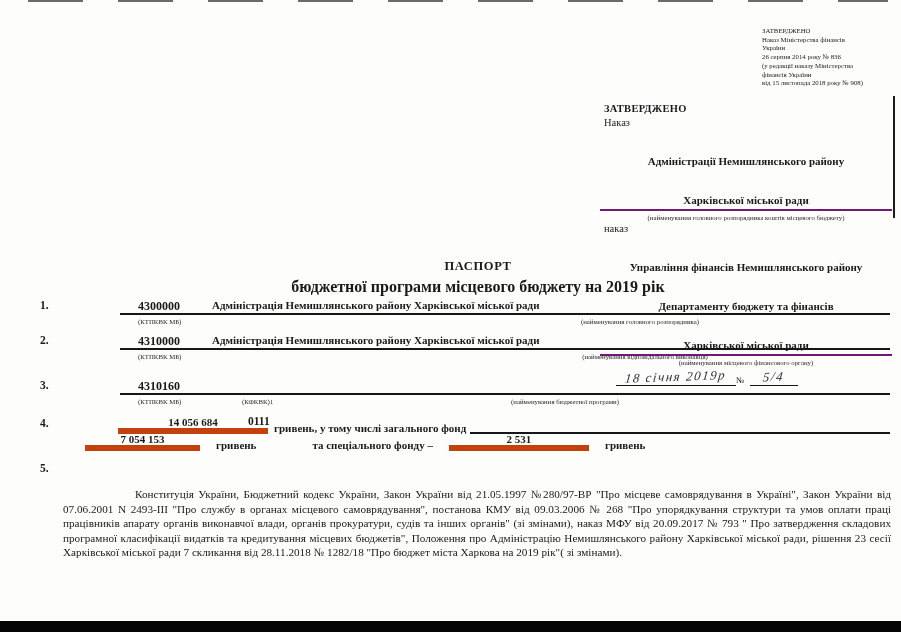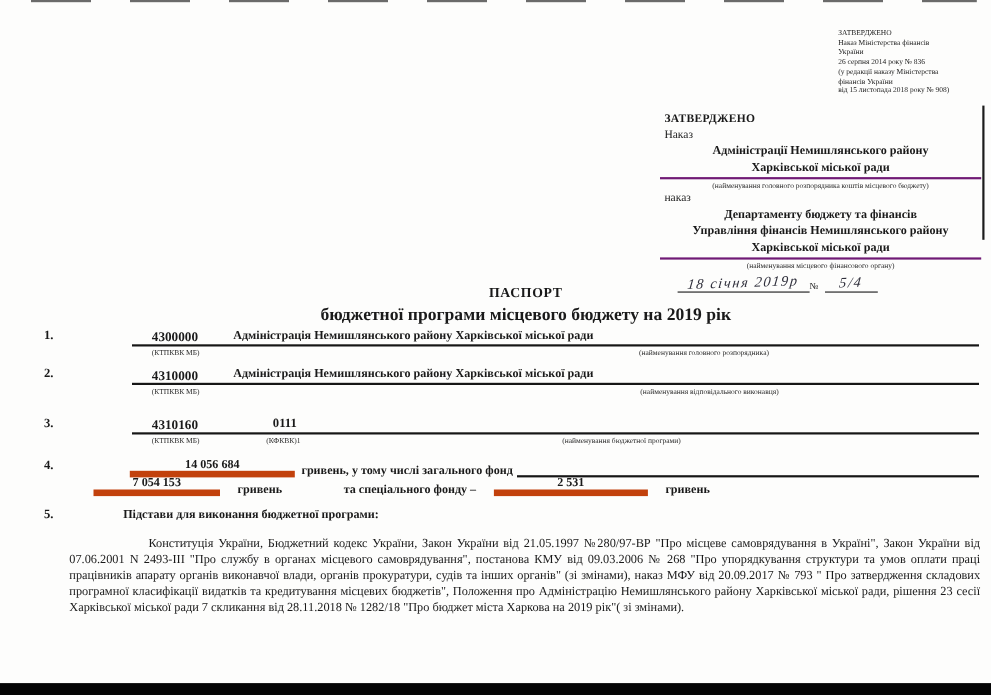--- a/index.html
+++ b/index.html
@@ -14,41 +14,41 @@
   .art-right{position:absolute;left:893px;top:96px;width:2px;height:122px;background:#1c1c1c;}
   .art-bottom{position:absolute;left:0;bottom:0;width:901px;height:11px;background:#050505;}
 
   
   .stamp{position:absolute;left:762px;top:27px;width:140px;font-size:6.8px;line-height:8.7px;color:#222;}
 
   
   .approval{position:absolute;left:600px;top:102px;width:292px;font-size:10.5px;}
   .appr-approved{font-weight:bold;line-height:14px;margin-left:4px;letter-spacing:.3px;}
   .appr-word{line-height:14px;margin-left:4px;}
-  .org-name{font-weight:bold;text-align:center;font-size:11px;line-height:15px;}
+  .org-name{font-weight:bold;text-align:center;font-size:11px;line-height:15px;margin-top:24px;}
   .org-underline{border-bottom:2px solid #701a75;padding-bottom:1px;}
   .form-caption{font-size:6.8px;text-align:center;line-height:9px;margin-top:2px;color:#2a2a2a;}
   .date-row{position:relative;height:22px;margin-top:2px;}
   .uline{position:absolute;height:16px;border-bottom:1.6px solid #161616;text-align:center;}
   .uline-date{left:16px;width:120px;}
   .uline-num{left:150px;width:48px;}
   .no-sign{position:absolute;left:136px;top:6px;font-size:8.5px;}
   .hw{font-style:italic;font-size:13px;color:#30303c;letter-spacing:1.5px;white-space:nowrap;
       display:inline-block;transform:rotate(-2deg) skewX(-8deg);}
 
   
   .title{position:absolute;left:55px;top:259px;width:846px;text-align:center;font-weight:bold;}
   .t1{font-size:12.5px;letter-spacing:.6px;}
   .t2{font-size:16px;margin-top:4px;}
 
   
   .item-num{position:absolute;left:40px;font-weight:bold;font-size:11.5px;}
   .field-row{position:absolute;left:120px;width:770px;height:14px;border-bottom:2px solid #161616;}
   .field-row .code{position:absolute;left:18px;font-weight:bold;font-size:12px;white-space:nowrap;}
-  .field-row .code2{position:absolute;left:128px;font-weight:bold;font-size:11.5px;}
+  .field-row .code2{position:absolute;left:128px;font-weight:bold;font-size:11.5px;margin-top:36px;}
   .field-row .row-text{position:absolute;left:92px;font-weight:bold;font-size:11px;white-space:nowrap;}
   .prog-name{position:absolute;left:298px;top:363px;width:595px;font-weight:bold;font-size:11px;line-height:15.5px;}
   .cap{position:absolute;font-size:6.8px;color:#2a2a2a;white-space:nowrap;}
   .cap-center{text-align:center;}
 
   
   .line4a{position:absolute;left:112px;top:416px;width:778px;display:flex;align-items:flex-end;
           font-weight:bold;font-size:11px;white-space:nowrap;}
   .line4b{position:absolute;left:85px;top:433px;width:805px;display:flex;align-items:flex-end;
           font-weight:bold;font-size:11px;white-space:nowrap;}
@@ -79,22 +79,22 @@
     <div>від 15 листопада 2018 року № 908)</div>
   </div>
 
   <div class="approval">
     <div class="appr-approved">ЗАТВЕРДЖЕНО</div>
     <div class="appr-word">Наказ</div>
     <div class="org-name">Адміністрації Немишлянського району</div>
     <div class="org-name org-underline">Харківської міської ради</div>
     <div class="form-caption">(найменування головного розпорядника коштів місцевого бюджету)</div>
     <div class="appr-word">наказ</div>
+    <div class="org-name">Управління фінансів Немишлянського району</div>
     <div class="org-name">Департаменту бюджету та фінансів</div>
-    <div class="org-name">Управління фінансів Немишлянського району</div>
     <div class="org-name org-underline">Харківської міської ради</div>
     <div class="form-caption">(найменування місцевого фінансового органу)</div>
     <div class="date-row">
       <span class="uline uline-date"><span class="hw">18 січня 2019р</span></span>
       <span class="no-sign">№</span>
       <span class="uline uline-num"><span class="hw">5/4</span></span>
     </div>
   </div>
 
   <div class="title">
@@ -135,17 +135,16 @@
   </div>
   <div class="line4b">
     <span class="vspan" style="flex:0 0 115px">7 054 153</span>
     <span style="margin-left:16px">гривень</span>
     <span style="margin-left:56px">та спеціального фонду –</span>
     <span class="vspan" style="flex:0 0 140px;margin-left:16px">2 531</span>
     <span style="margin-left:16px">гривень</span>
   </div>
 
   <div class="item-num" style="top:462px">5.</div>
-  <div class="item5-label">Підстави для виконання бюджетної програми:</div>
 
   <div class="legal">Конституція України, Бюджетний кодекс України, Закон України від 21.05.1997 №280/97-ВР "Про місцеве самоврядування в Україні", Закон України від 07.06.2001 N 2493-III "Про службу в органах місцевого самоврядування",  постанова КМУ від 09.03.2006 № 268 "Про  упорядкування структури та умов оплати праці працівників апарату органів виконавчої влади, органів прокуратури, судів та інших органів" (зі змінами), наказ МФУ від 20.09.2017 № 793 " Про затвердження складових програмної класифікації видатків та кредитування місцевих бюджетів",  Положення про Адміністрацію Немишлянського району Харківської міської ради, рішення 23 сесії Харківської міської ради 7 скликання від 28.11.2018 № 1282/18 "Про бюджет міста Харкова на 2019 рік"( зі змінами).</div>
 
 </div>
 
 </body></html>

